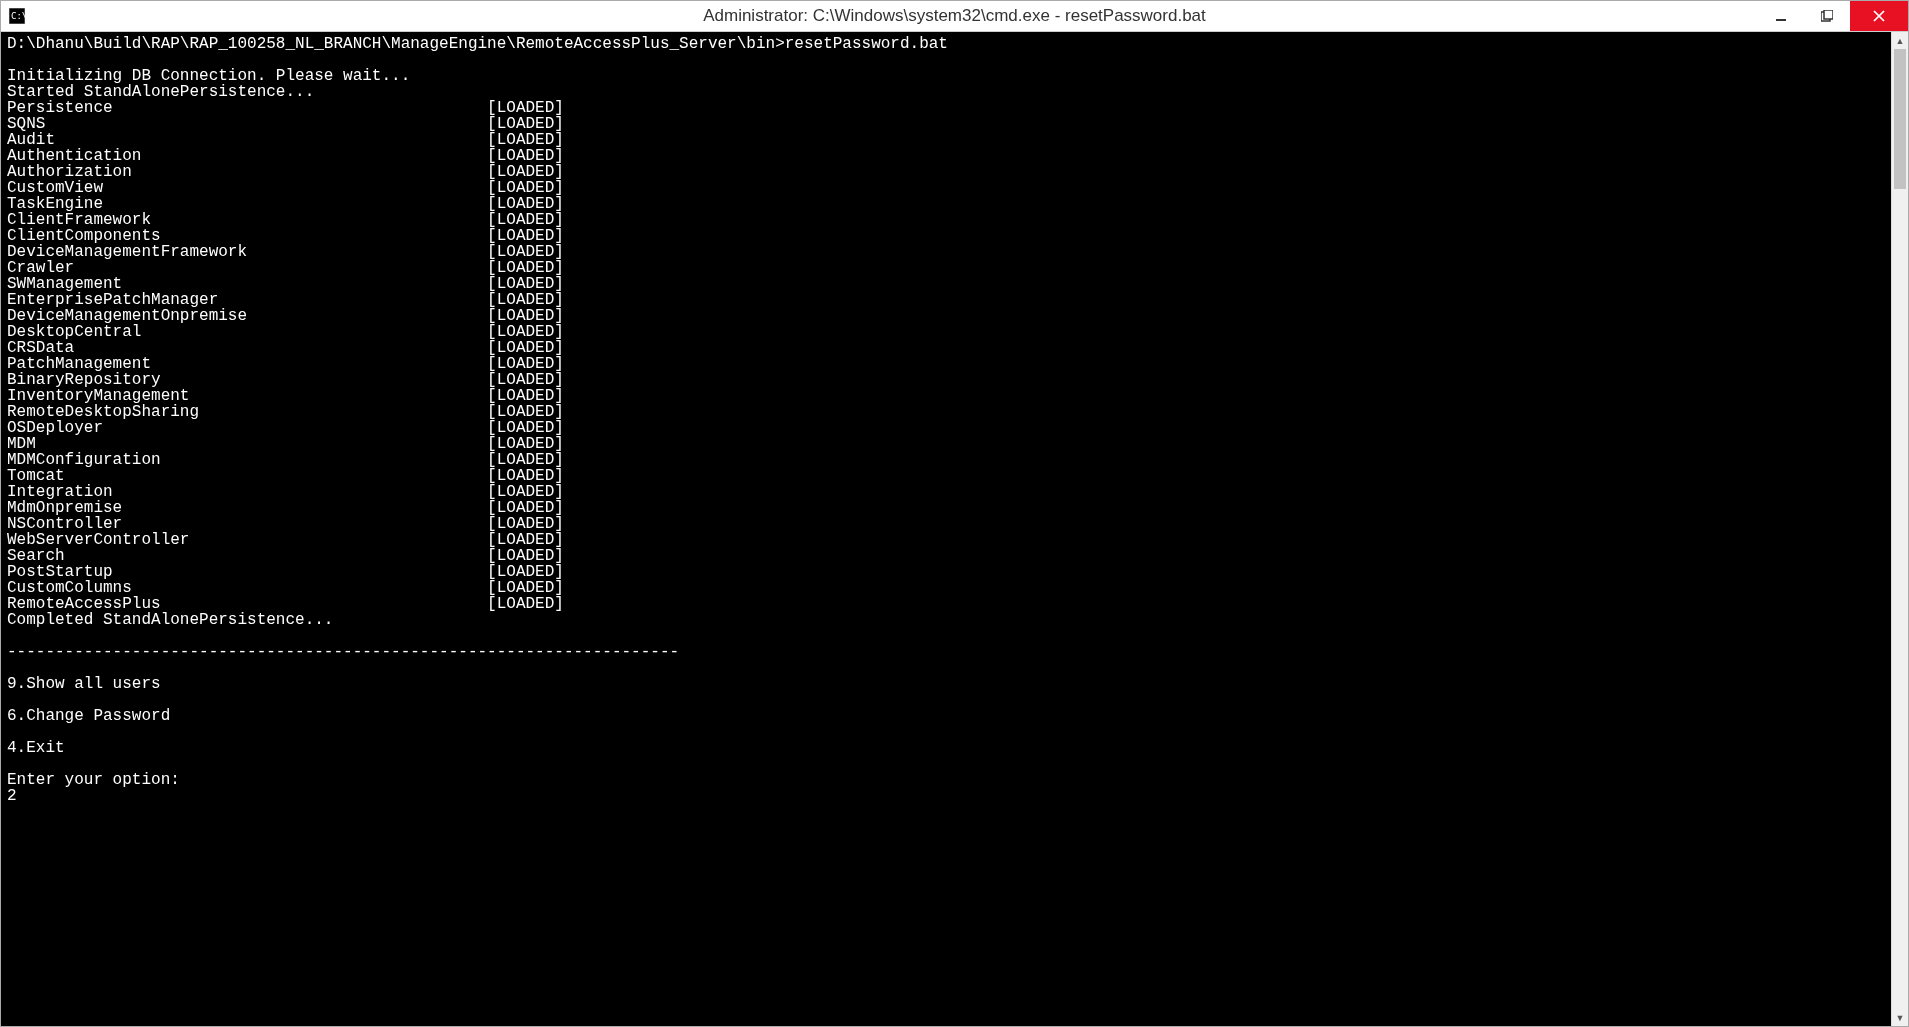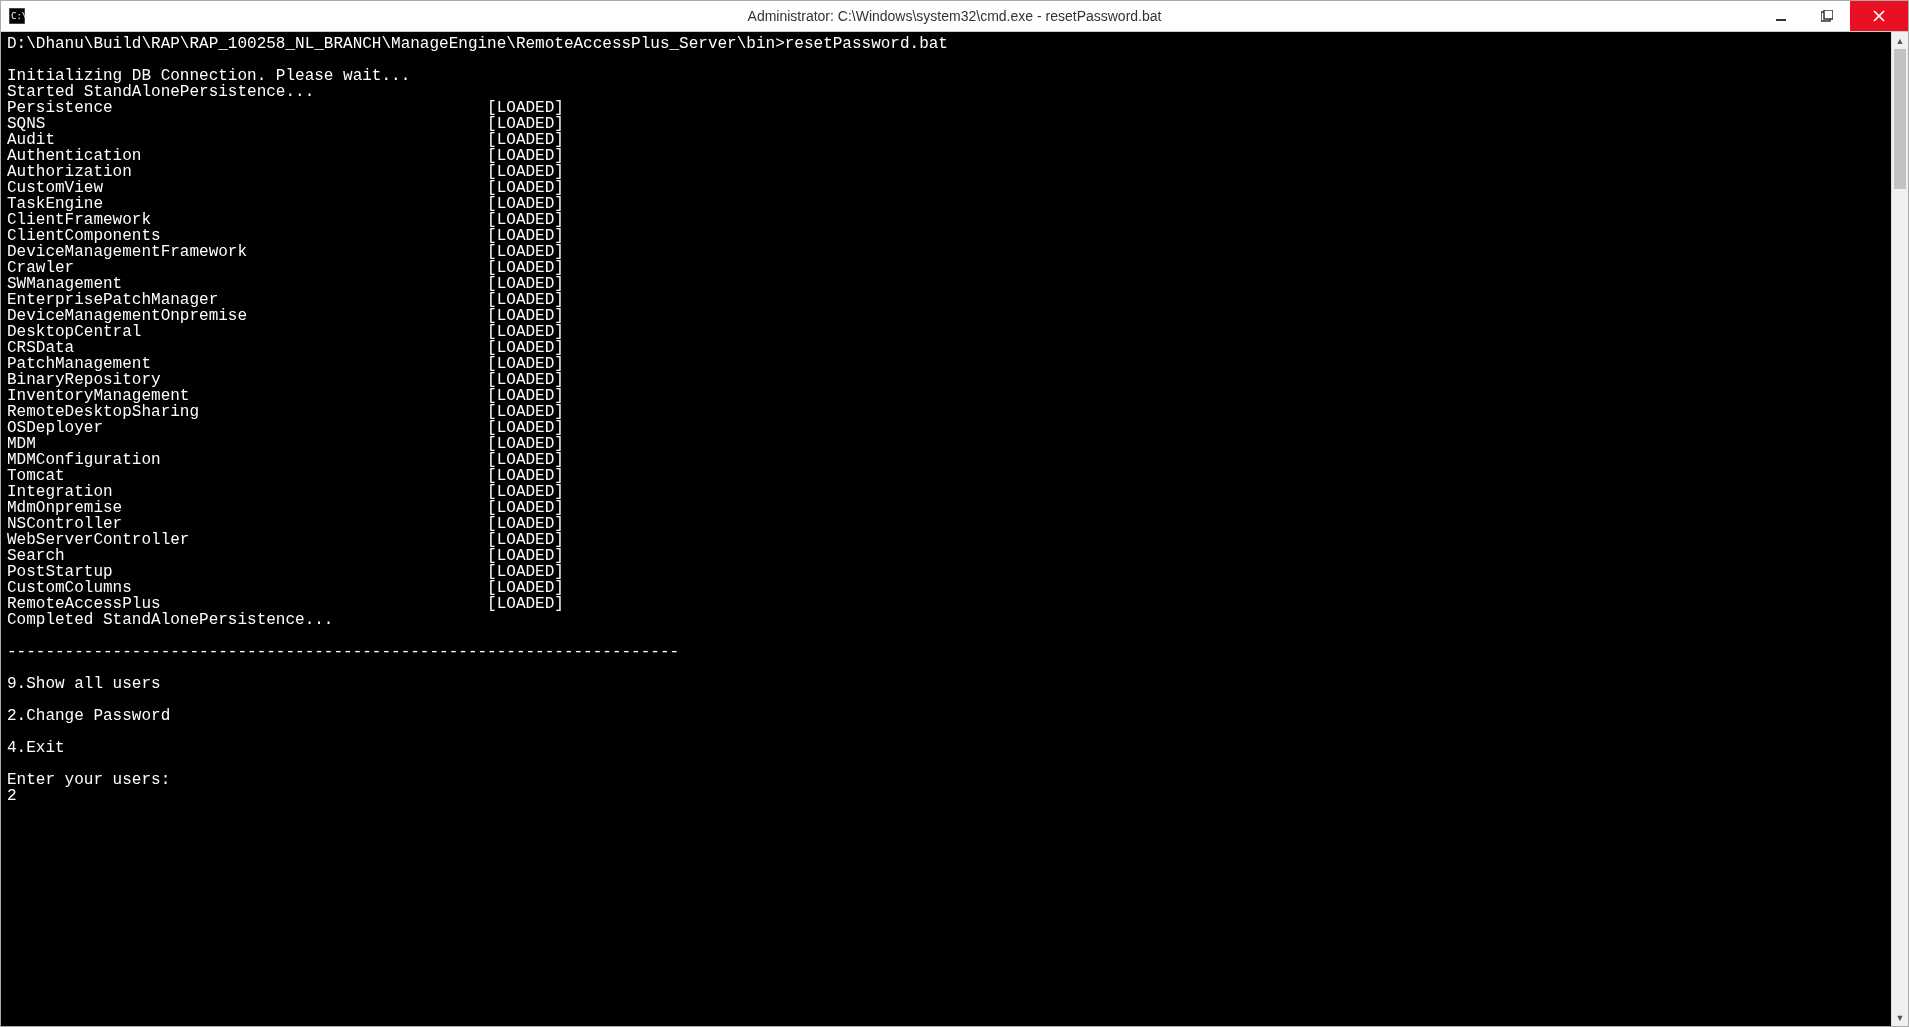--- a/index.html
+++ b/index.html
@@ -31,21 +31,21 @@
       margin-left: 8px;
       display: inline-flex;
       align-items: center;
       justify-content: center;
     }
     .app-icon svg { width: 16px; height: 16px; }
     .title-text {
       position: absolute;
       left: 50%;
       transform: translateX(-50%);
-      font-size: 14px;
+      font-size: 17px;
       color: #333;
       white-space: nowrap;
     }
     .window-controls {
       margin-left: auto;
       display: flex;
       height: 100%;
     }
     .win-btn {
       width: 46px;
@@ -147,25 +147,25 @@
     <div class="terminal"><span>D:\Dhanu\Build\RAP\RAP_100258_NL_BRANCH\ManageEngine\RemoteAccessPlus_Server\bin&gt;resetPassword.bat</span>
 
 <span>Initializing DB Connection. Please wait...</span>
 <span>Started StandAlonePersistence...</span>
 <div id="modules-container"><div class="loaded-row">Persistence                                       [LOADED]</div><div class="loaded-row">SQNS                                              [LOADED]</div><div class="loaded-row">Audit                                             [LOADED]</div><div class="loaded-row">Authentication                                    [LOADED]</div><div class="loaded-row">Authorization                                     [LOADED]</div><div class="loaded-row">CustomView                                        [LOADED]</div><div class="loaded-row">TaskEngine                                        [LOADED]</div><div class="loaded-row">ClientFramework                                   [LOADED]</div><div class="loaded-row">ClientComponents                                  [LOADED]</div><div class="loaded-row">DeviceManagementFramework                         [LOADED]</div><div class="loaded-row">Crawler                                           [LOADED]</div><div class="loaded-row">SWManagement                                      [LOADED]</div><div class="loaded-row">EnterprisePatchManager                            [LOADED]</div><div class="loaded-row">DeviceManagementOnpremise                         [LOADED]</div><div class="loaded-row">DesktopCentral                                    [LOADED]</div><div class="loaded-row">CRSData                                           [LOADED]</div><div class="loaded-row">PatchManagement                                   [LOADED]</div><div class="loaded-row">BinaryRepository                                  [LOADED]</div><div class="loaded-row">InventoryManagement                               [LOADED]</div><div class="loaded-row">RemoteDesktopSharing                              [LOADED]</div><div class="loaded-row">OSDeployer                                        [LOADED]</div><div class="loaded-row">MDM                                               [LOADED]</div><div class="loaded-row">MDMConfiguration                                  [LOADED]</div><div class="loaded-row">Tomcat                                            [LOADED]</div><div class="loaded-row">Integration                                       [LOADED]</div><div class="loaded-row">MdmOnpremise                                      [LOADED]</div><div class="loaded-row">NSController                                      [LOADED]</div><div class="loaded-row">WebServerController                               [LOADED]</div><div class="loaded-row">Search                                            [LOADED]</div><div class="loaded-row">PostStartup                                       [LOADED]</div><div class="loaded-row">CustomColumns                                     [LOADED]</div><div class="loaded-row">RemoteAccessPlus                                  [LOADED]</div></div><span>Completed StandAlonePersistence...</span>
 
 <span>----------------------------------------------------------------------</span>
 
 <span>9.Show all users</span>
 
-<span>2.Change Password</span>
+<span>6.Change Password</span>
 
 <span>4.Exit</span>
 
-<span>Enter your users:</span>
+<span>Enter your option:</span>
 <span>2</span></div>
 
     <div class="scrollbar">
       <div class="scroll-btn">▲</div>
       <div class="scroll-track">
         <div class="scroll-thumb"></div>
       </div>
       <div class="scroll-btn">▼</div>
     </div>
   </div>

